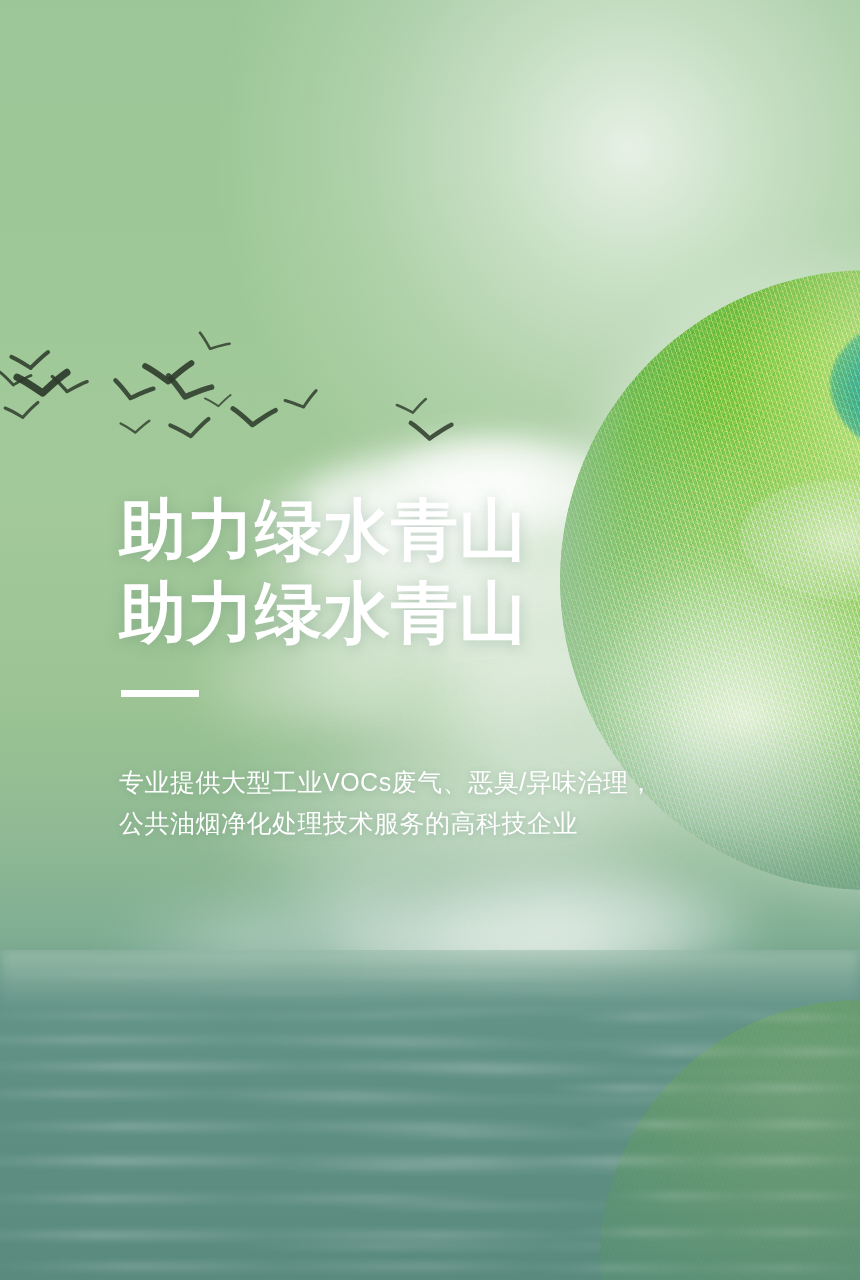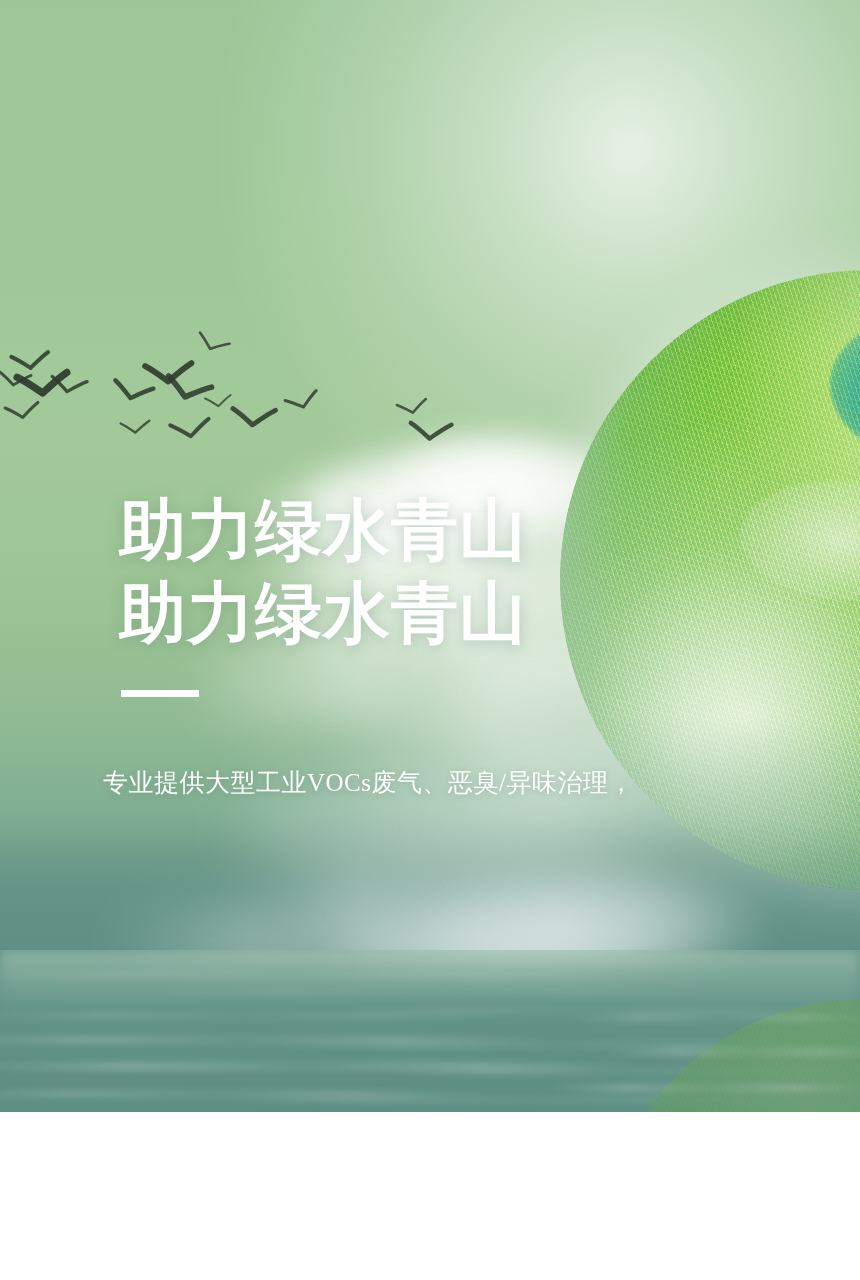--- a/index.html
+++ b/index.html
@@ -1,20 +1,20 @@
 <!DOCTYPE html>
 <html><head>
 <meta charset="utf-8">
 <style>
   html,body{margin:0;padding:0;background:#fff;}
   body{font-family:"Liberation Sans","DejaVu Sans",sans-serif;}
 
   .poster{
     position:relative;
-    width:860px;height:1112px;
+    width:860px;height:1280px;
     overflow:hidden;
     background:#000000;
   }
 
   
   .sky{
     position:absolute;inset:0;
     background:
       linear-gradient(180deg,
         #9cc698 0%,
@@ -175,28 +175,27 @@
     letter-spacing:1px;
     text-shadow:0 2px 14px rgba(85,125,105,.35);
     white-space:nowrap;
   }
   .headline div{margin:0;padding:0;}
   .divider{
     position:absolute;left:121px;top:690px;
     width:78px;height:7px;background:#ffffff;
   }
   .subtitle{
-    position:absolute;left:103px;top:762px;
+    position:absolute;left:119px;top:762px;
     color:#ffffff;
     font-size:25px;
     line-height:41px;
     letter-spacing:.5px;
     text-shadow:0 1px 6px rgba(80,120,100,.30);
     white-space:nowrap;
-    font-family:Liberation Serif, serif;
   }
 </style>
 </head>
 <body>
 
 <div class="poster">
 
   <div class="sky"></div>
   <div class="sun-glow"></div>
 
@@ -344,16 +343,17 @@
   <div class="content">
     <div class="headline">
       <div>助力绿水青山</div>
       <div>助力绿水青山</div>
     </div>
 
     <div class="divider"></div>
 
     <div class="subtitle">
       <div>专业提供大型工业VOCs废气、恶臭/异味治理，</div>
+      <div>公共油烟净化处理技术服务的高科技企业</div>
     </div>
   </div>
 
 </div>
 
 </body></html>

